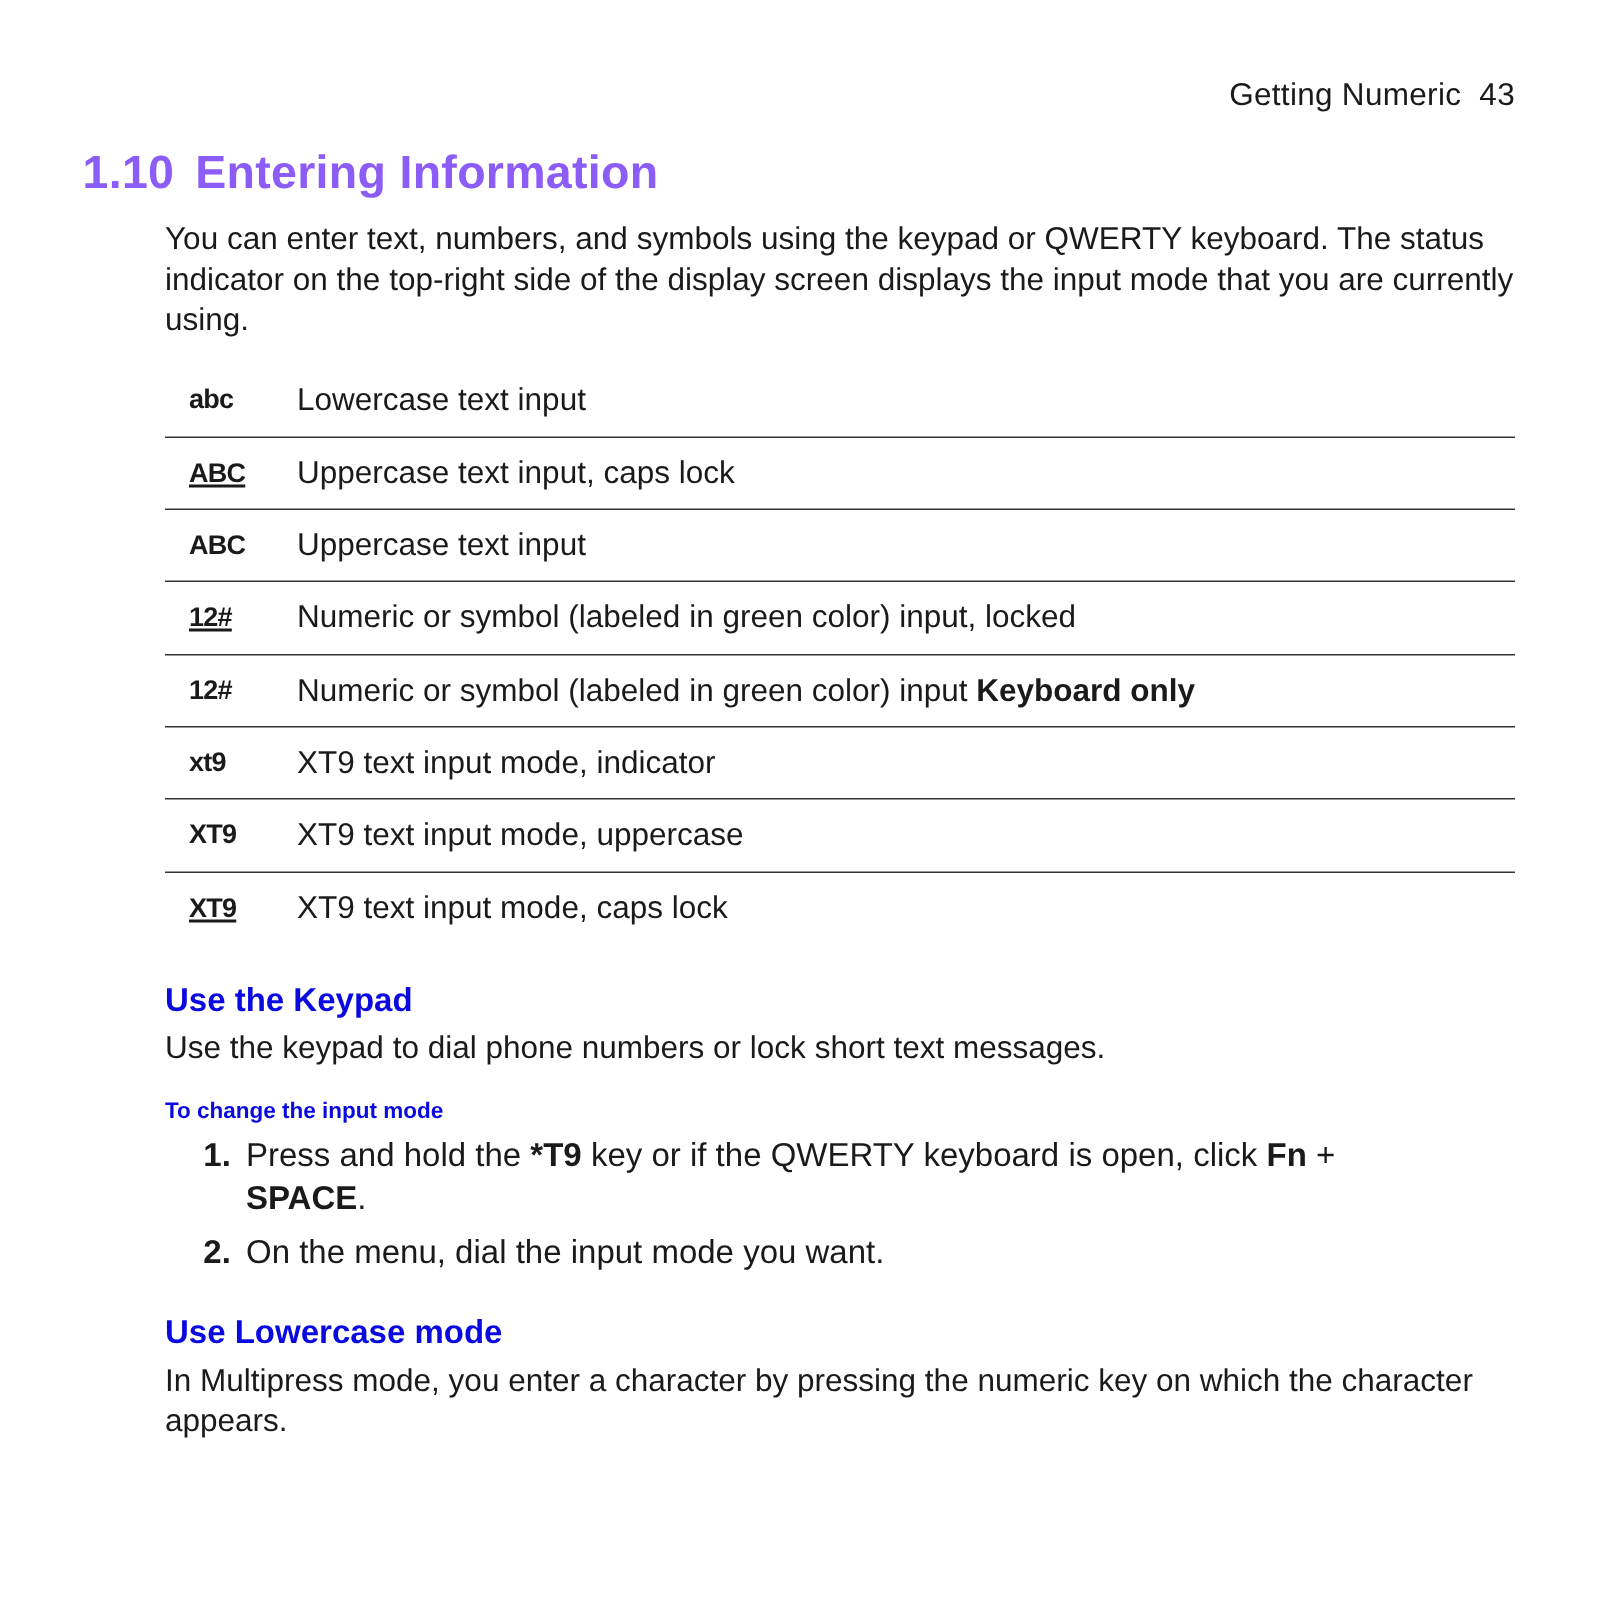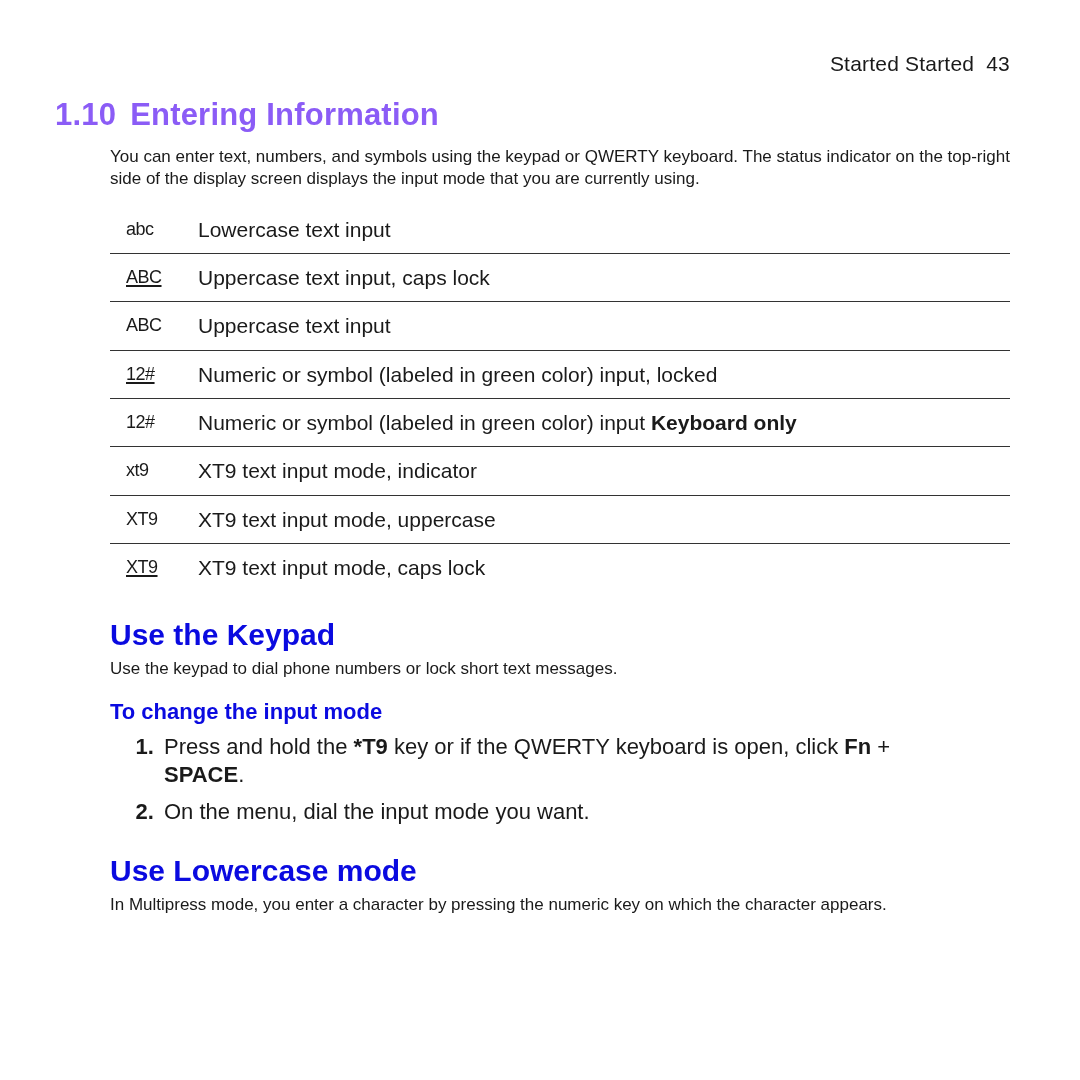--- a/index.html
+++ b/index.html
@@ -25,21 +25,21 @@
     font-weight: 700;
     color: #8b5cf6;
     margin: 0 0 10px -55px;
     letter-spacing: 0.2px;
   }
   h1.section-title .num {
     display: inline-block;
     margin-right: 14px;
   }
   p.intro, p.body {
-    font-size: 17px;
+    font-size: 21px;
     margin: 0 0 16px 0;
   }
   table.indicators {
     width: 100%;
     border-collapse: collapse;
     font-size: 21px;
     margin: 6px 0 24px 0;
   }
   table.indicators td {
     padding: 10px 10px 10px 0;
@@ -47,39 +47,39 @@
   }
   table.indicators tr {
     border-bottom: 1px solid #333;
   }
   table.indicators tr:last-child {
     border-bottom: none;
   }
   table.indicators td.icon-cell {
     width: 64px;
     font-family: "Arial Black", Arial, sans-serif;
-    font-weight: 400;
+    font-weight: 700;
     font-size: 18px;
     padding-left: 16px;
     padding-right: 8px;
     letter-spacing: -0.5px;
   }
   .icon-underline {
     text-decoration: underline;
     text-decoration-thickness: 2px;
     text-underline-offset: 2px;
   }
   h2.sub {
-    font-size: 30px;
+    font-size: 22px;
     font-weight: 700;
     color: #0a0ae0;
     margin: 24px 0 4px 0;
   }
   h3.subsub {
-    font-size: 22px;
+    font-size: 15px;
     font-weight: 700;
     color: #0a0ae0;
     margin: 18px 0 6px 0;
   }
   ol.steps {
     font-size: 22px;
     margin: 0 0 12px 0;
     padding-left: 50px;
   }
   ol.steps li {
@@ -88,21 +88,21 @@
   }
   ol.steps li::marker {
     font-weight: 700;
   }
   .bold { font-weight: 700; }
 </style>
 </head>
 <body>
 
 <div class="page-header">
-  <span>Started Started</span>&nbsp;&nbsp;<span>43</span>
+  <span>Getting Numeric</span>&nbsp;&nbsp;<span>43</span>
 </div>
 
 <h1 class="section-title">
   <span class="num">1.10</span><span>Entering Information</span>
 </h1>
 
 <p class="intro">You can enter text, numbers, and symbols using the keypad or QWERTY keyboard. The status indicator on the top-right side of the display screen displays the input mode that you are currently using.</p>
 
 <table class="indicators">
   <tbody id="indicator-rows">

